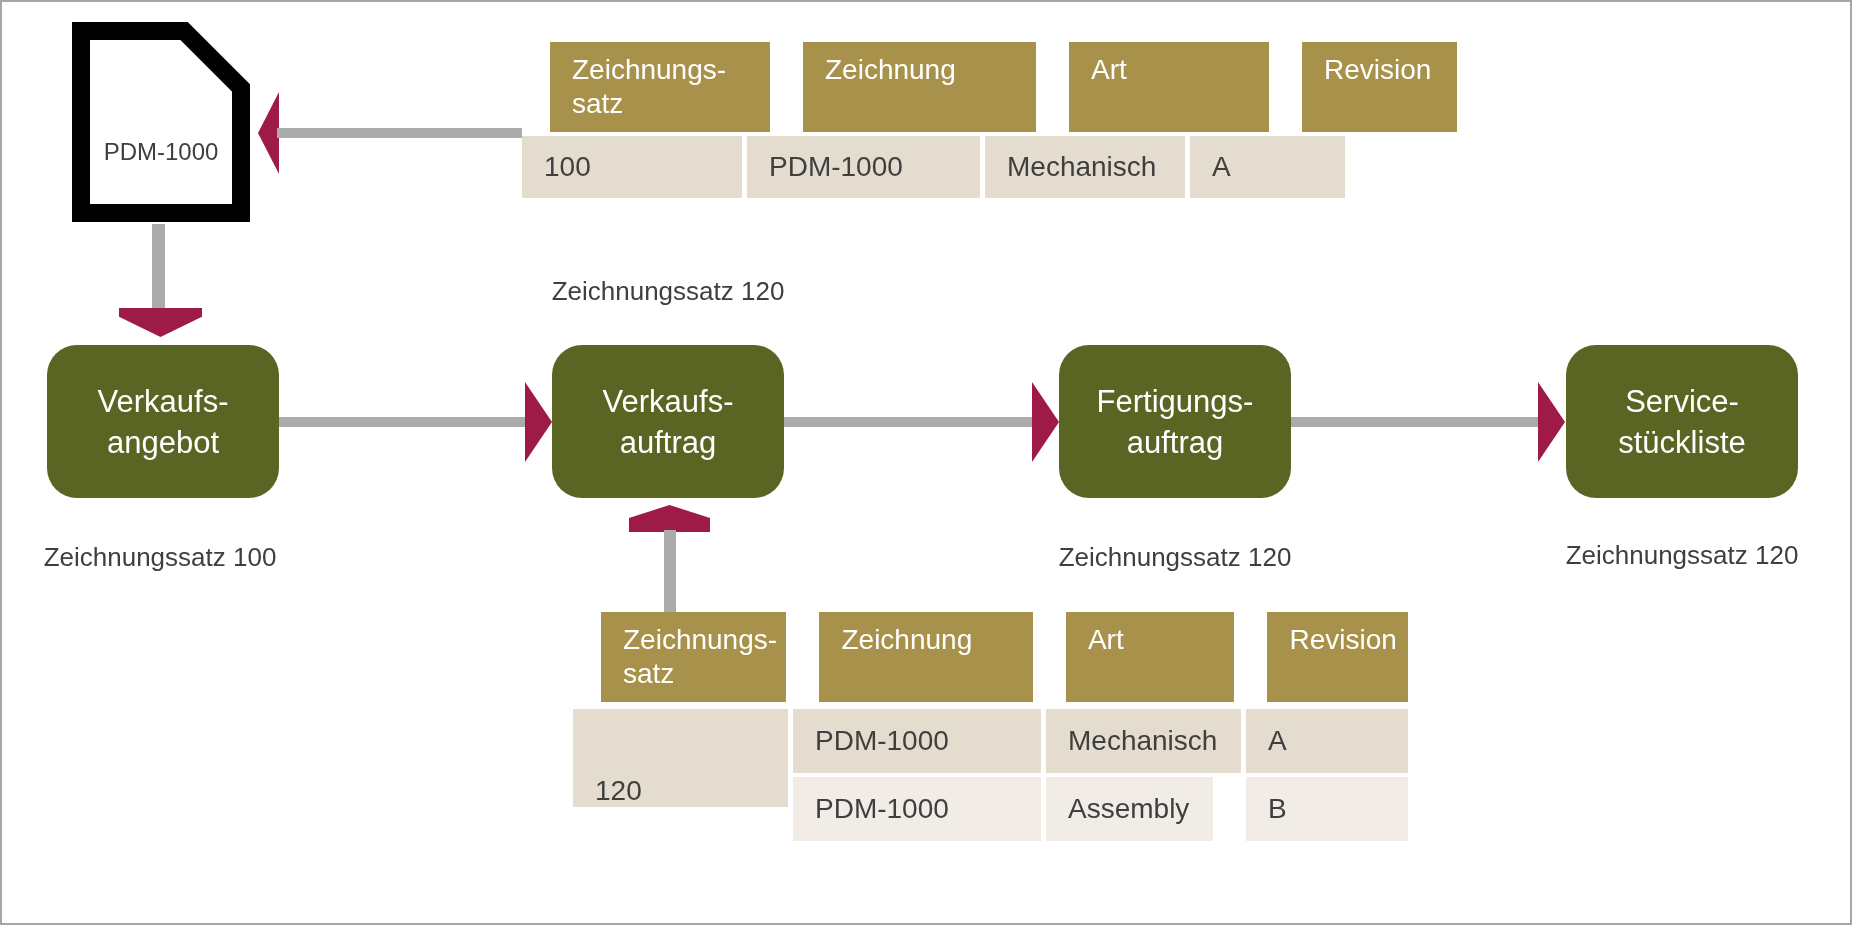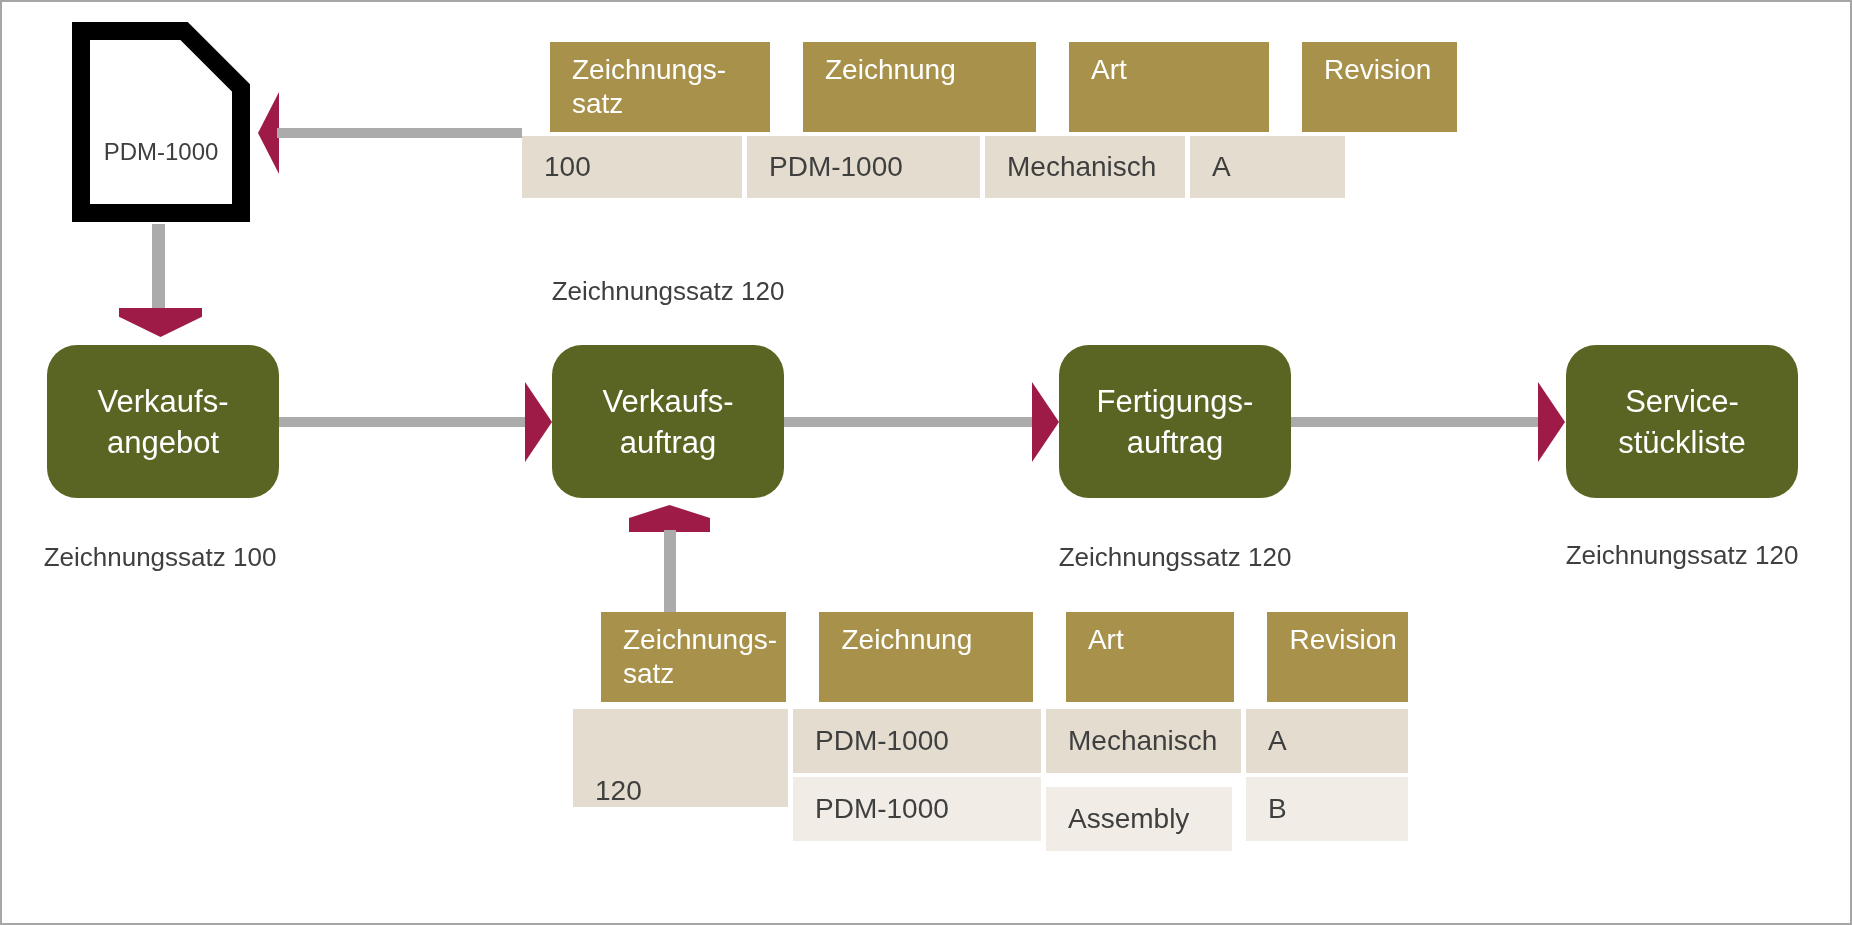--- a/index.html
+++ b/index.html
@@ -130,17 +130,17 @@
 
     <div class="bcell abs" style="left:0;top:97px;width:215px;height:98px;display:flex;align-items:flex-end;">
       <span>120</span>
     </div>
 
     <div class="bcell abs" style="left:220px;top:97px;width:248px;height:64px;line-height:64px;">PDM-1000</div>
     <div class="bcell abs" style="left:473px;top:97px;width:195px;height:64px;line-height:64px;">Mechanisch</div>
     <div class="bcell abs" style="left:673px;top:97px;width:162px;height:64px;line-height:64px;">A</div>
 
     <div class="bcell light abs" style="left:220px;top:165px;width:248px;height:64px;line-height:64px;">PDM-1000</div>
-    <div class="bcell light abs" style="left:473px;top:175px;width:186px;height:64px;line-height:64px;">Assembly</div>
+    <div class="bcell light abs" style="left:473px;top:165px;width:167px;height:64px;line-height:64px;">Assembly</div>
     <div class="bcell light abs" style="left:673px;top:165px;width:162px;height:64px;line-height:64px;">B</div>
   </div>
 
 </div>
 
 </body></html>

